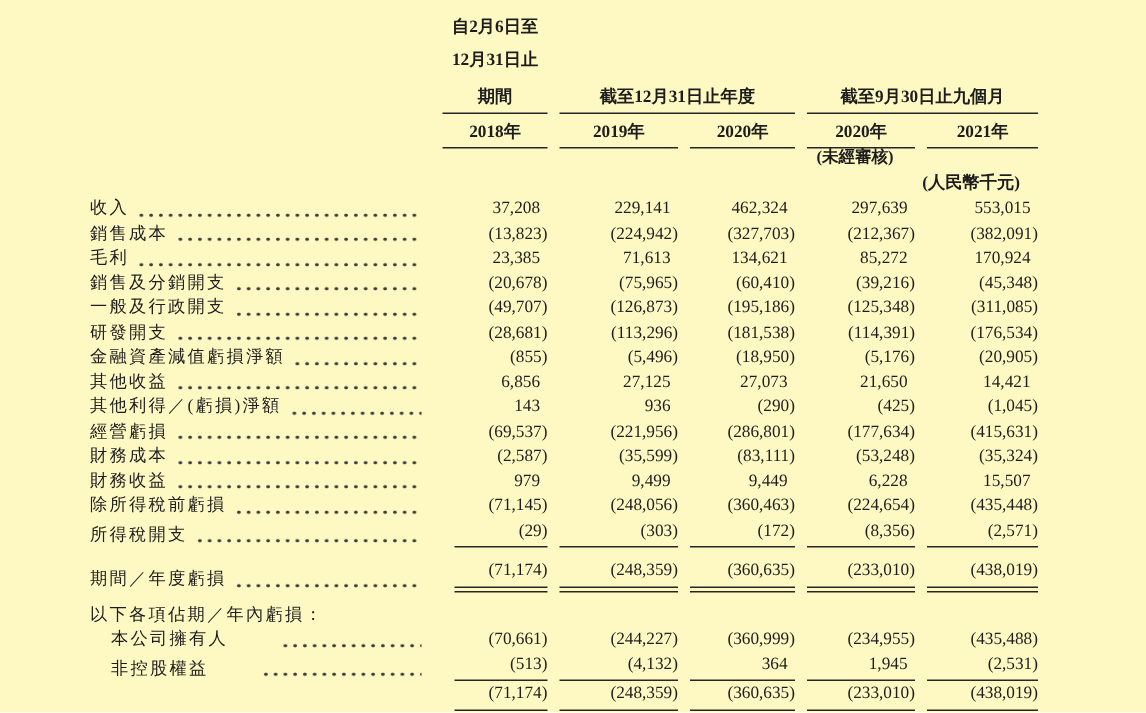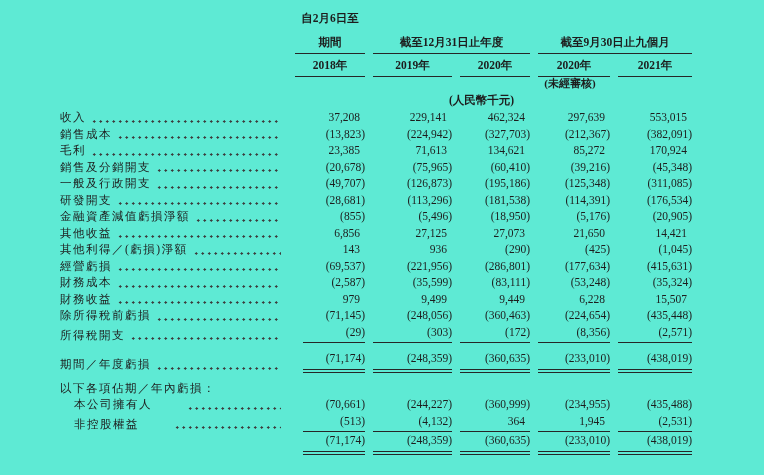--- a/index.html
+++ b/index.html
@@ -1,33 +1,33 @@
 <!DOCTYPE html>
 <html><head>
 <meta charset="utf-8">
 <style>
   html,body { margin:0; padding:0; background:#ffffff; }
   .page {
-    position:relative; width:764px; height:475px; background:#5eead4;
+    position:relative; width:764px; height:475px; background:#fef9c3;
     font-family:"Liberation Serif","DejaVu Serif",serif; color:#1d1d1d;
     overflow:hidden;
   }
   table.fin {
     position:absolute; left:60px; top:6px; width:632px;
     border-collapse:collapse; table-layout:fixed;
   }
   th, td { padding:0; font-size:11.5px; color:#1d1d1d; }
   thead th { font-weight:bold; vertical-align:bottom; }
 
   
   thead tr.h1 th, thead tr.h2 th { height:22px; line-height:20px; text-align:center; }
   thead tr.h3 th { height:26px; }
   thead tr.h4 th { height:23px; }
   thead tr.h5 th { height:13px; line-height:13px; text-align:center; font-size:11px;margin-top:29px; }
-  thead tr.h6 th { height:19px; line-height:17px; text-align:center; }
+  thead tr.h6 th { height:19px; line-height:17px; text-align:right; }
 
   .rulebox {
     border-bottom:1.3px solid #262626;
     padding-bottom:3px; margin-left:8px; text-align:center; white-space:nowrap;
   }
   .rulebox.nomargin { margin-left:0;text-align:center; }
   .currency span { position:relative; left:-12px; display:inline-block; }
 
   
   tbody td { height:16.5px; vertical-align:bottom; }
@@ -65,20 +65,25 @@
       <col style="width:78px">
         <col style="width:80px">
         <col style="width:82px">
     </colgroup>
     <thead>
       <tr class="h1">
         <td></td>
         <th>自2月6日至</th>
         <td colspan="4"></td>
       </tr>
+      <tr class="h2">
+        <td></td>
+        <th>12月31日止</th>
+        <td colspan="4"></td>
+      </tr>
       <tr class="h3">
         <td></td>
         <th>
           <div class="rulebox nomargin">期間</div>
         </th>
         <th colspan="2">
           <div class="rulebox">截至12月31日止年度</div>
         </th>
         <th colspan="2">
           <div class="rulebox">截至9月30日止九個月</div>

